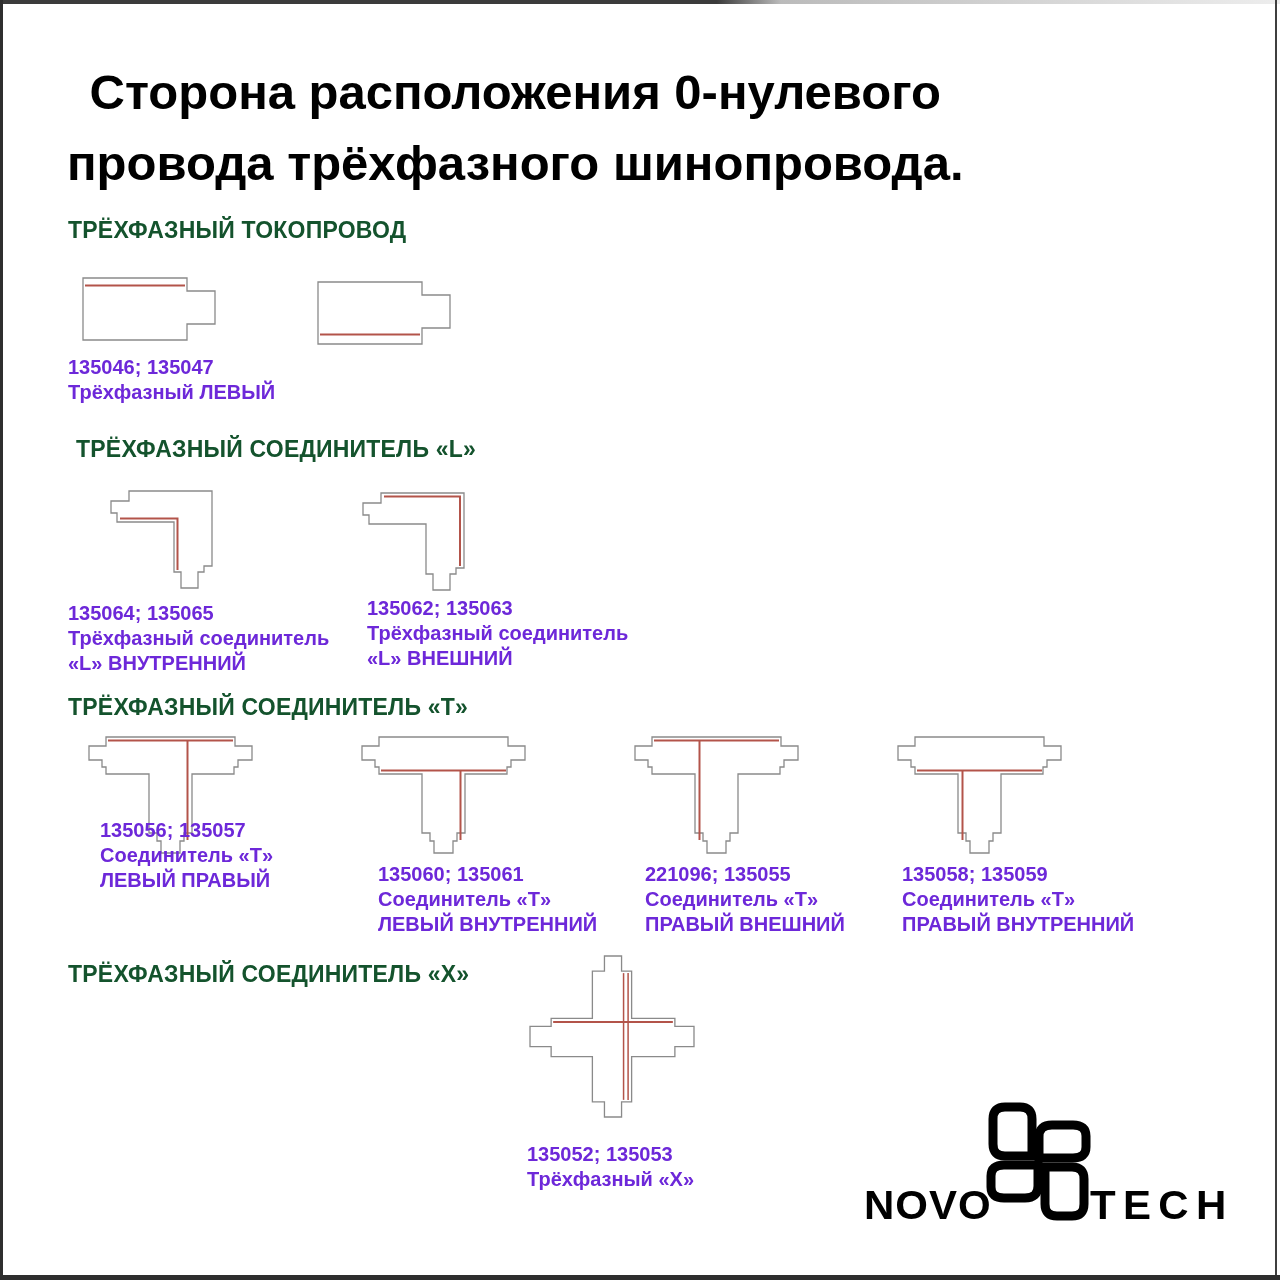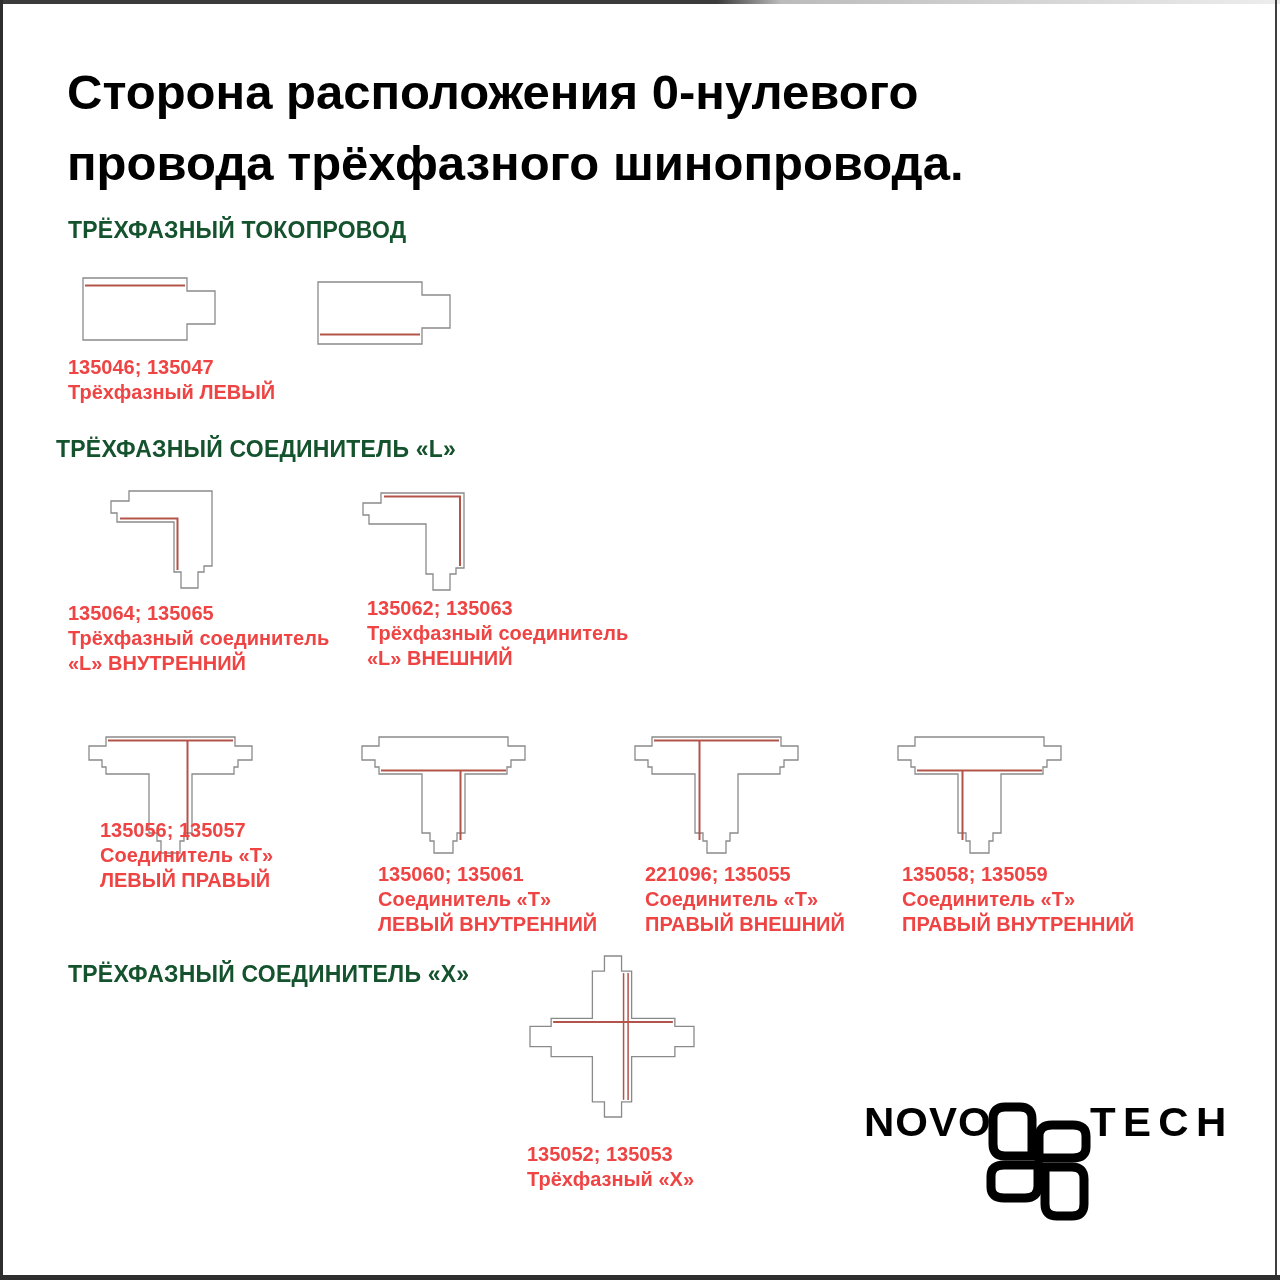--- a/index.html
+++ b/index.html
@@ -10,33 +10,33 @@
   
   .frame-top{position:absolute;left:0;top:0;width:100%;height:4px;
     background:linear-gradient(to right,#3b3b3b 0,#3b3b3b 56%,#bbbbbb 61%,#ededed 100%);}
   .frame-left{position:absolute;left:0;top:0;width:3px;height:100%;background:#2e2e2e;}
   .frame-right{position:absolute;right:3px;top:0;width:2px;height:100%;background:#3f3f3f;}
   .frame-bottom{position:absolute;left:0;bottom:0;width:100%;height:5px;background:#2e2e2e;}
 
   .title{
     position:absolute;left:67px;top:57px;
     font-size:49px;font-weight:bold;line-height:71px;color:#000;
-    letter-spacing:0px;white-space:nowrap;
+    letter-spacing:0px;white-space:nowrap;text-align:center;
   }
   .hdr{
     position:absolute;font-size:23px;font-weight:bold;color:#14532d;
     letter-spacing:.2px;white-space:nowrap;
   }
-  .lbl{position:absolute;color:#ef4444;}
+  .lbl{position:absolute;color:#6d28d9;}
   .lbl p{margin:0;font-size:20px;font-weight:bold;line-height:25px;white-space:nowrap;}
   .diagram{position:absolute;}
   .diagram svg{display:block;overflow:visible;}
 
   
-  .logo{position:absolute;left:870px;top:1100px;display:flex;align-items:flex-start;}
+  .logo{position:absolute;left:870px;top:1100px;display:flex;align-items:flex-end;}
   .logo-txt{font-weight:bold;font-size:40px;color:#000;display:inline-block;white-space:nowrap;}
   .logo-novo{letter-spacing:1px;transform:scaleX(1.05);transform-origin:right center;}
   .logo-tech{letter-spacing:7px;transform:scaleX(1.05);transform-origin:left center;}
   .logo-emblem{margin:0 -7px;}
 </style>
 </head>
 <body>
 
 <div class="page">
   <div class="frame-top"></div>
@@ -62,21 +62,21 @@
       <path d="M1,1 H105 V14 H133 V47 H105 V63 H1 Z" fill="none" stroke="#8a8a8a" stroke-width="1.3"></path>
       <line x1="3" y1="53.5" x2="103" y2="53.5" stroke="#b3544a" stroke-width="2"></line>
     </svg>
   </div>
 
   <div class="lbl" style="left:68px;top:355px">
     <p>135046; 135047</p>
     <p>Трёхфазный ЛЕВЫЙ</p>
   </div>
 
-  <div class="hdr" style="left:56px;top:436px">ТРЁХФАЗНЫЙ СОЕДИНИТЕЛЬ «L»</div>
+  <div class="hdr" style="left:76px;top:436px">ТРЁХФАЗНЫЙ СОЕДИНИТЕЛЬ «L»</div>
 
   <div class="diagram" style="left:110px;top:484px">
     <svg width="104" height="108" viewBox="0 0 104 108">
       <path d="M19,7 H102 V82 H94 V88 H88 V104 H71 V88 H64 V38 H7 V29 H1 V17 H19 Z" fill="none" stroke="#8a8a8a" stroke-width="1.3"></path>
       <polyline points="10,34.5 67.5,34.5 67.5,86" fill="none" stroke="#b3544a" stroke-width="2"></polyline>
     </svg>
   </div>
   <div class="diagram" style="left:362px;top:486px">
     <svg width="104" height="108" viewBox="0 0 104 108">
       <path d="M19,7 H102 V82 H94 V88 H88 V104 H71 V88 H64 V38 H7 V29 H1 V17 H19 Z" fill="none" stroke="#8a8a8a" stroke-width="1.3"></path>
@@ -88,20 +88,21 @@
     <p>135064; 135065</p>
     <p>Трёхфазный соединитель</p>
     <p>«L» ВНУТРЕННИЙ</p>
   </div>
   <div class="lbl" style="left:367px;top:596px">
     <p>135062; 135063</p>
     <p>Трёхфазный соединитель</p>
     <p>«L» ВНЕШНИЙ</p>
   </div>
 
+  <div class="hdr" style="left:68px;top:694px">ТРЁХФАЗНЫЙ СОЕДИНИТЕЛЬ «Т»</div>
 
   <div class="diagram" style="left:88px;top:736px">
     <svg width="166" height="118" viewBox="0 0 166 118">
       <path d="M18,1 H147 V10 H164 V24 H150 V31 H146 V38 H104 V97 H96 V105 H92 V117 H73 V105 H69 V97 H61 V38 H18 V31 H14 V24 H1 V10 H18 Z" fill="none" stroke="#8a8a8a" stroke-width="1.3"></path>
       <line x1="20" y1="4.5" x2="145" y2="4.5" stroke="#b3544a" stroke-width="2"></line>
       <line x1="99.5" y1="4.5" x2="99.5" y2="104" stroke="#b3544a" stroke-width="2"></line>
     </svg>
   </div>
   <div class="diagram" style="left:361px;top:736px">
     <svg width="166" height="118" viewBox="0 0 166 118">

